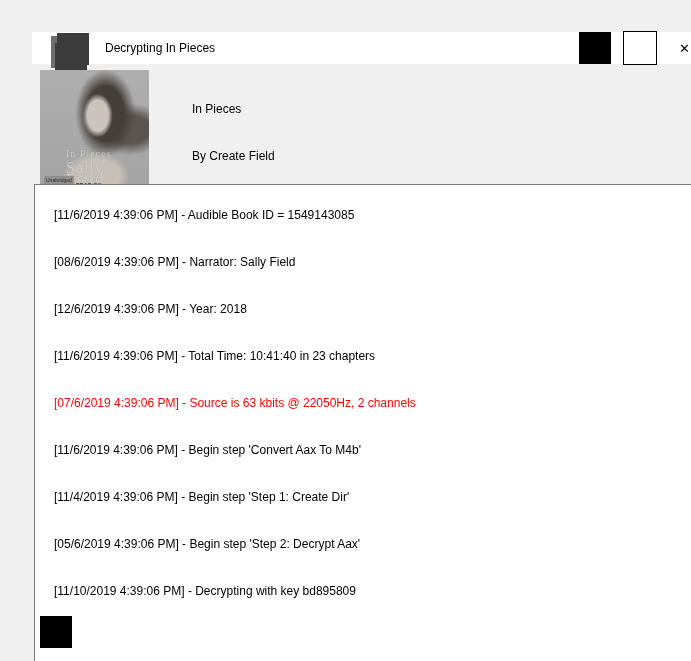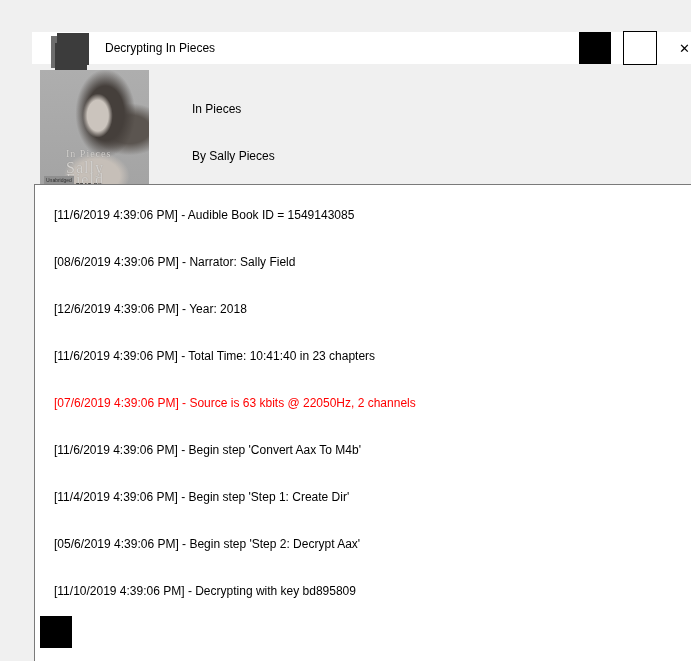--- a/index.html
+++ b/index.html
@@ -183,21 +183,21 @@
     <div class="cover-author">Sally Field</div>
     <div class="cover-readby">
       <span>READ BY</span><br>
       <span>THE AUTHOR</span>
     </div>
     <div class="cover-unabridged">Unabridged</div>
   </div>
 
   <div class="book-info">
     <div>In Pieces</div>
-    <div>By Sally Pieces</div>
+    <div>By Create Field</div>
     <div>Audible by Sally Field</div>
   </div>
 
   <div class="log-box">
 
       <div class="log-line">[11/6/2019 4:39:06 PM] - Audible Book ID = 1549143085</div>
 
 
 
       <div class="log-line">[08/6/2019 4:39:06 PM] - Narrator: Sally Field</div>

